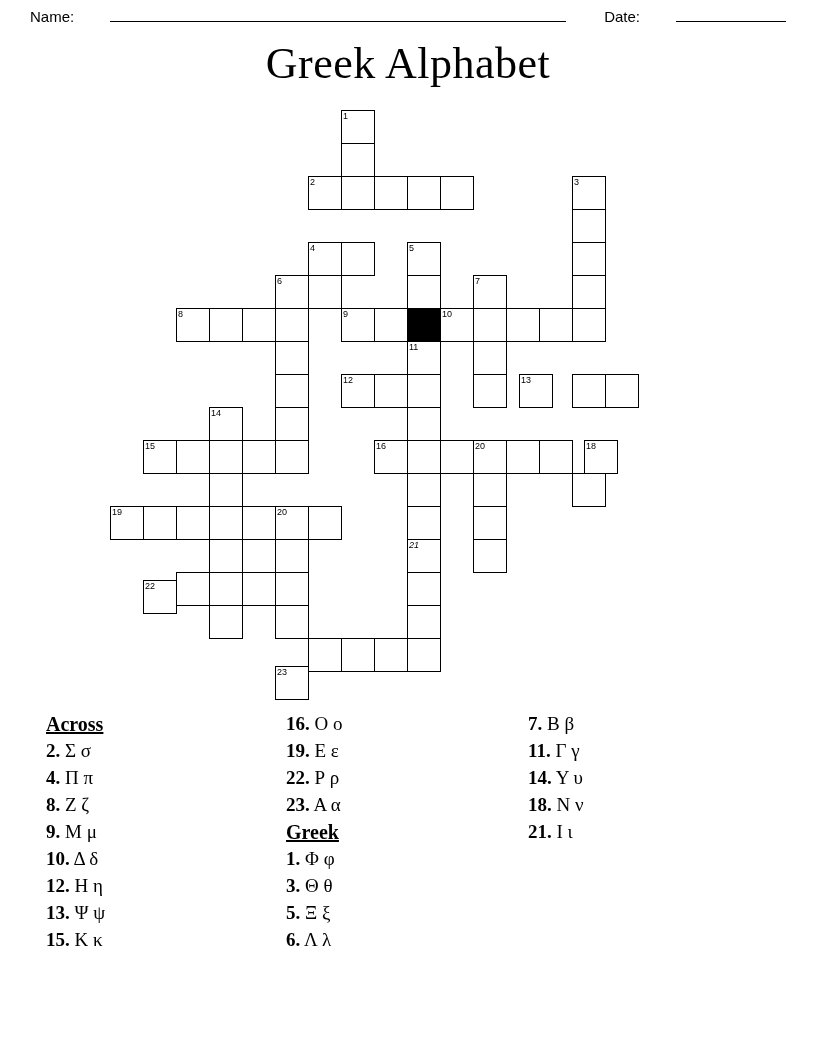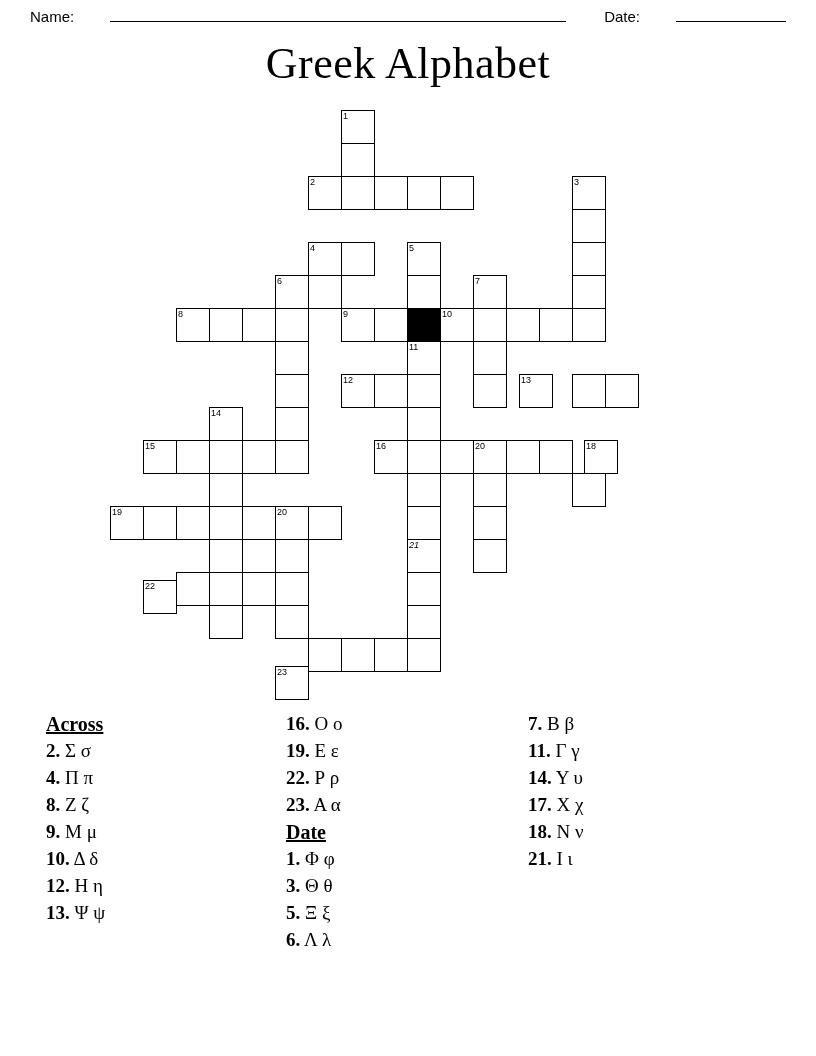--- a/index.html
+++ b/index.html
@@ -272,40 +272,40 @@
   <div class="clue-col c1">
     <div class="clue-heading">Across</div>
     <div id="col1-clues">
         <div class="clue"><span class="n">2.</span><span> Σ σ</span></div>
         <div class="clue"><span class="n">4.</span><span> Π π</span></div>
         <div class="clue"><span class="n">8.</span><span> Ζ ζ</span></div>
         <div class="clue"><span class="n">9.</span><span> Μ μ</span></div>
         <div class="clue"><span class="n">10.</span><span> Δ δ</span></div>
         <div class="clue"><span class="n">12.</span><span> Η η</span></div>
         <div class="clue"><span class="n">13.</span><span> Ψ ψ</span></div>
+        <div class="clue"><span class="n">15.</span><span> Κ κ</span></div>
       </div>
   </div>
   <div class="clue-col c2">
     <div id="col2-top">
         <div class="clue"><span class="n">16.</span><span> Ο ο</span></div>
         <div class="clue"><span class="n">19.</span><span> Ε ε</span></div>
         <div class="clue"><span class="n">22.</span><span> Ρ ρ</span></div>
         <div class="clue"><span class="n">23.</span><span> Α α</span></div>
       </div>
-    <div class="clue-heading">Date</div>
+    <div class="clue-heading">Greek</div>
     <div id="col2-bottom">
         <div class="clue"><span class="n">1.</span><span> Φ φ</span></div>
         <div class="clue"><span class="n">3.</span><span> Θ θ</span></div>
         <div class="clue"><span class="n">5.</span><span> Ξ ξ</span></div>
         <div class="clue"><span class="n">6.</span><span> Λ λ</span></div>
       </div>
   </div>
   <div class="clue-col c3">
     <div id="col3-clues">
         <div class="clue"><span class="n">7.</span><span> Β β</span></div>
         <div class="clue"><span class="n">11.</span><span> Γ γ</span></div>
         <div class="clue"><span class="n">14.</span><span> Υ υ</span></div>
-        <div class="clue"><span class="n">17.</span><span> Χ χ</span></div>
         <div class="clue"><span class="n">18.</span><span> Ν ν</span></div>
         <div class="clue"><span class="n">21.</span><span> Ι ι</span></div>
       </div>
   </div>
 </div>
 
 </body></html>

